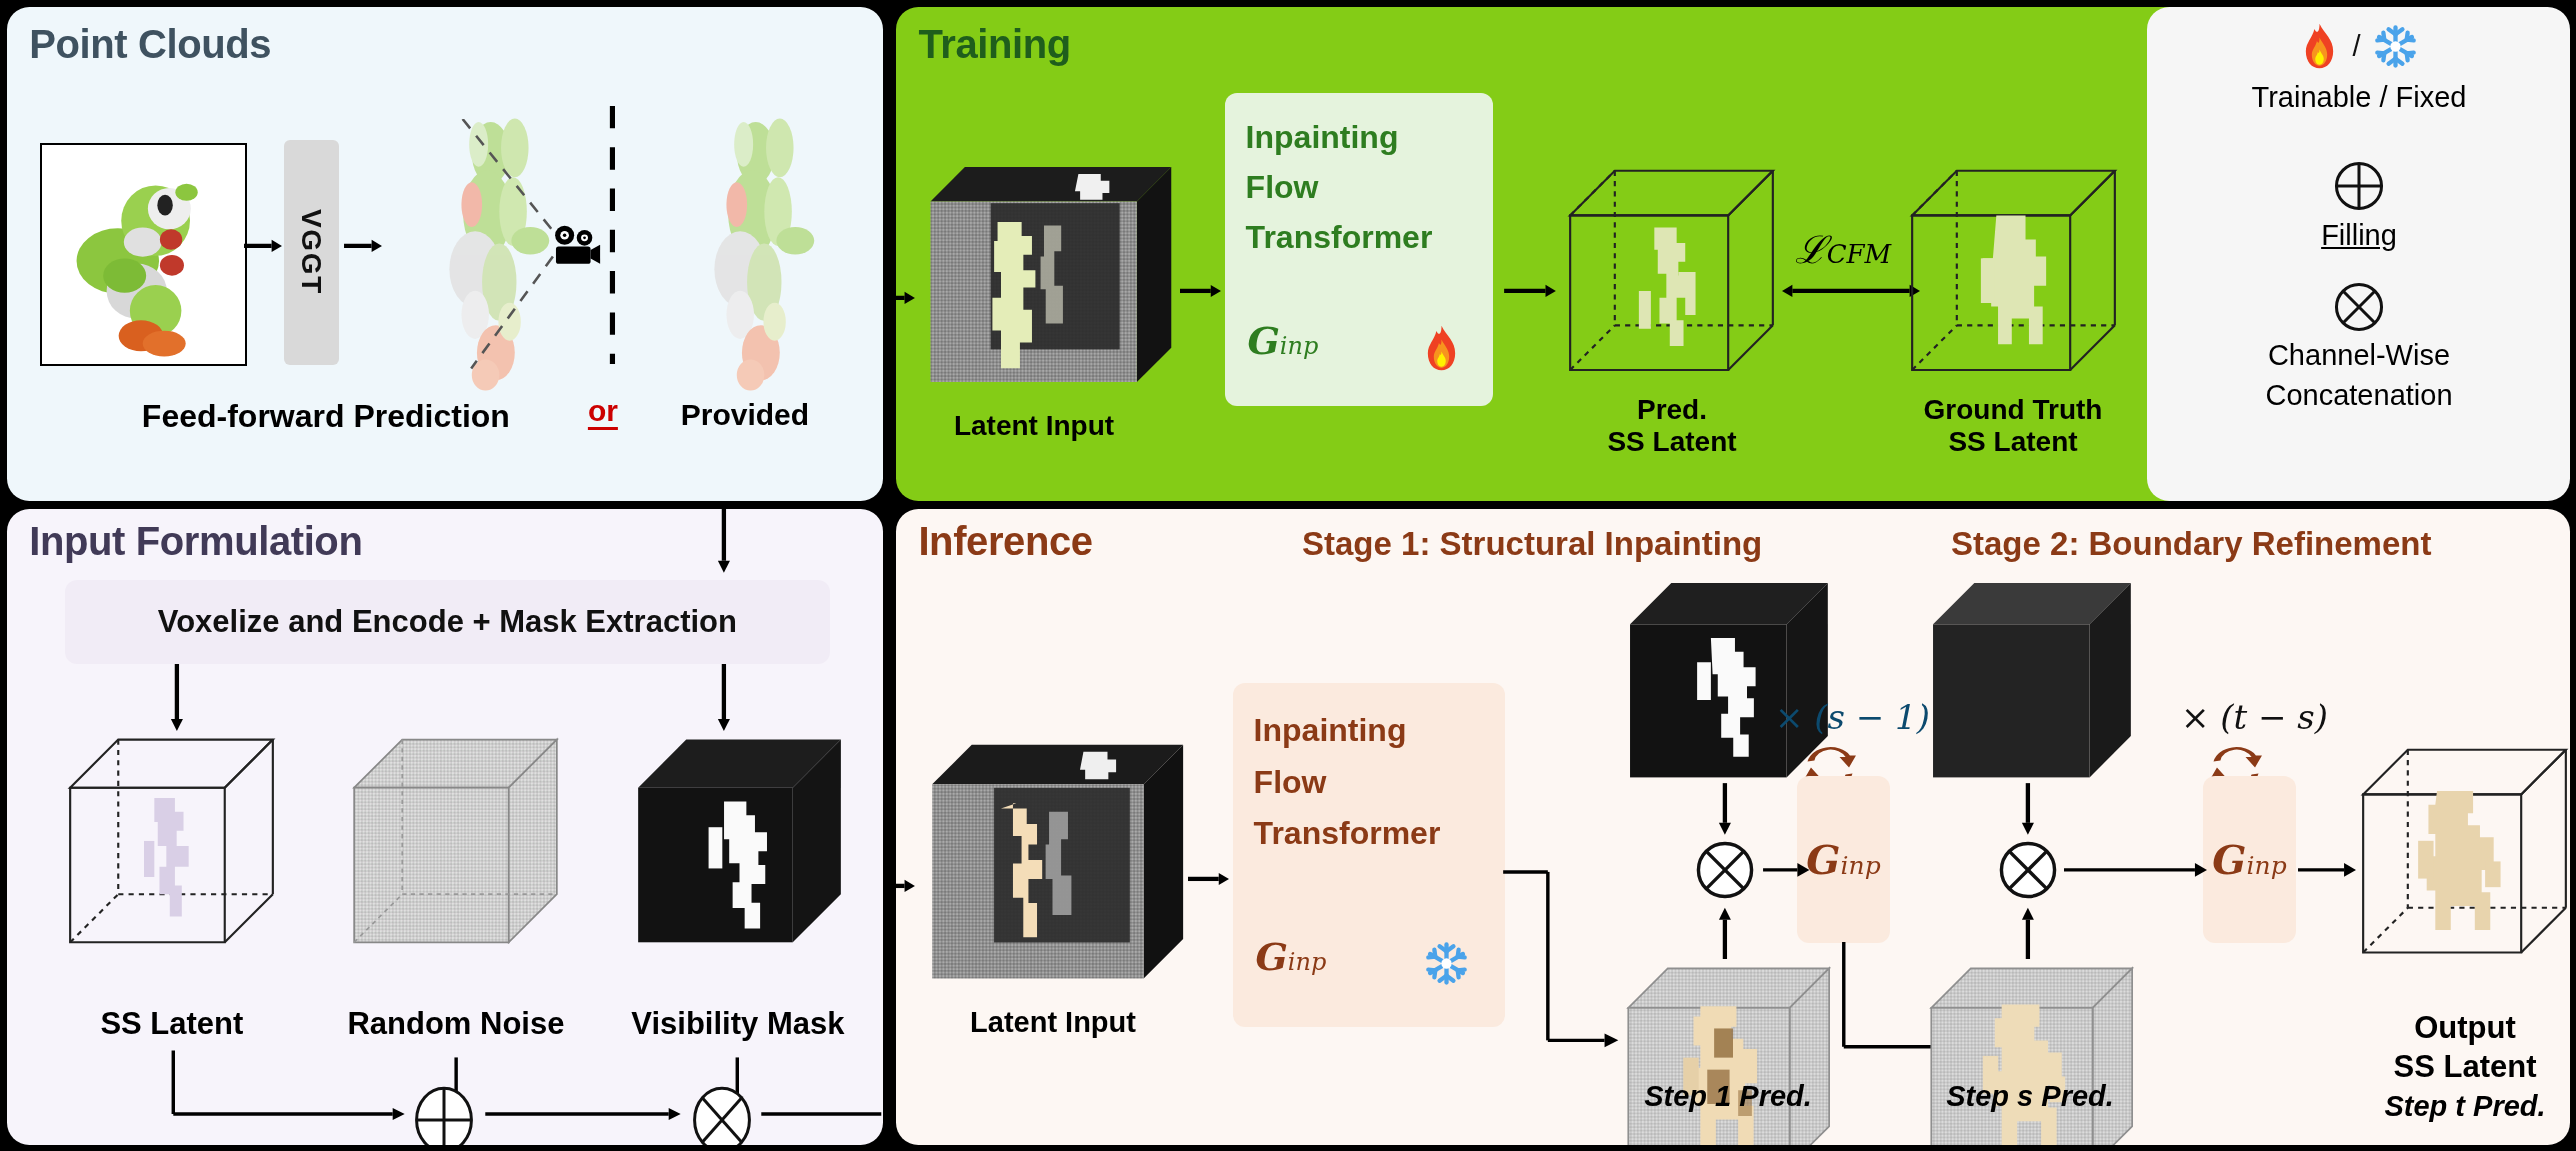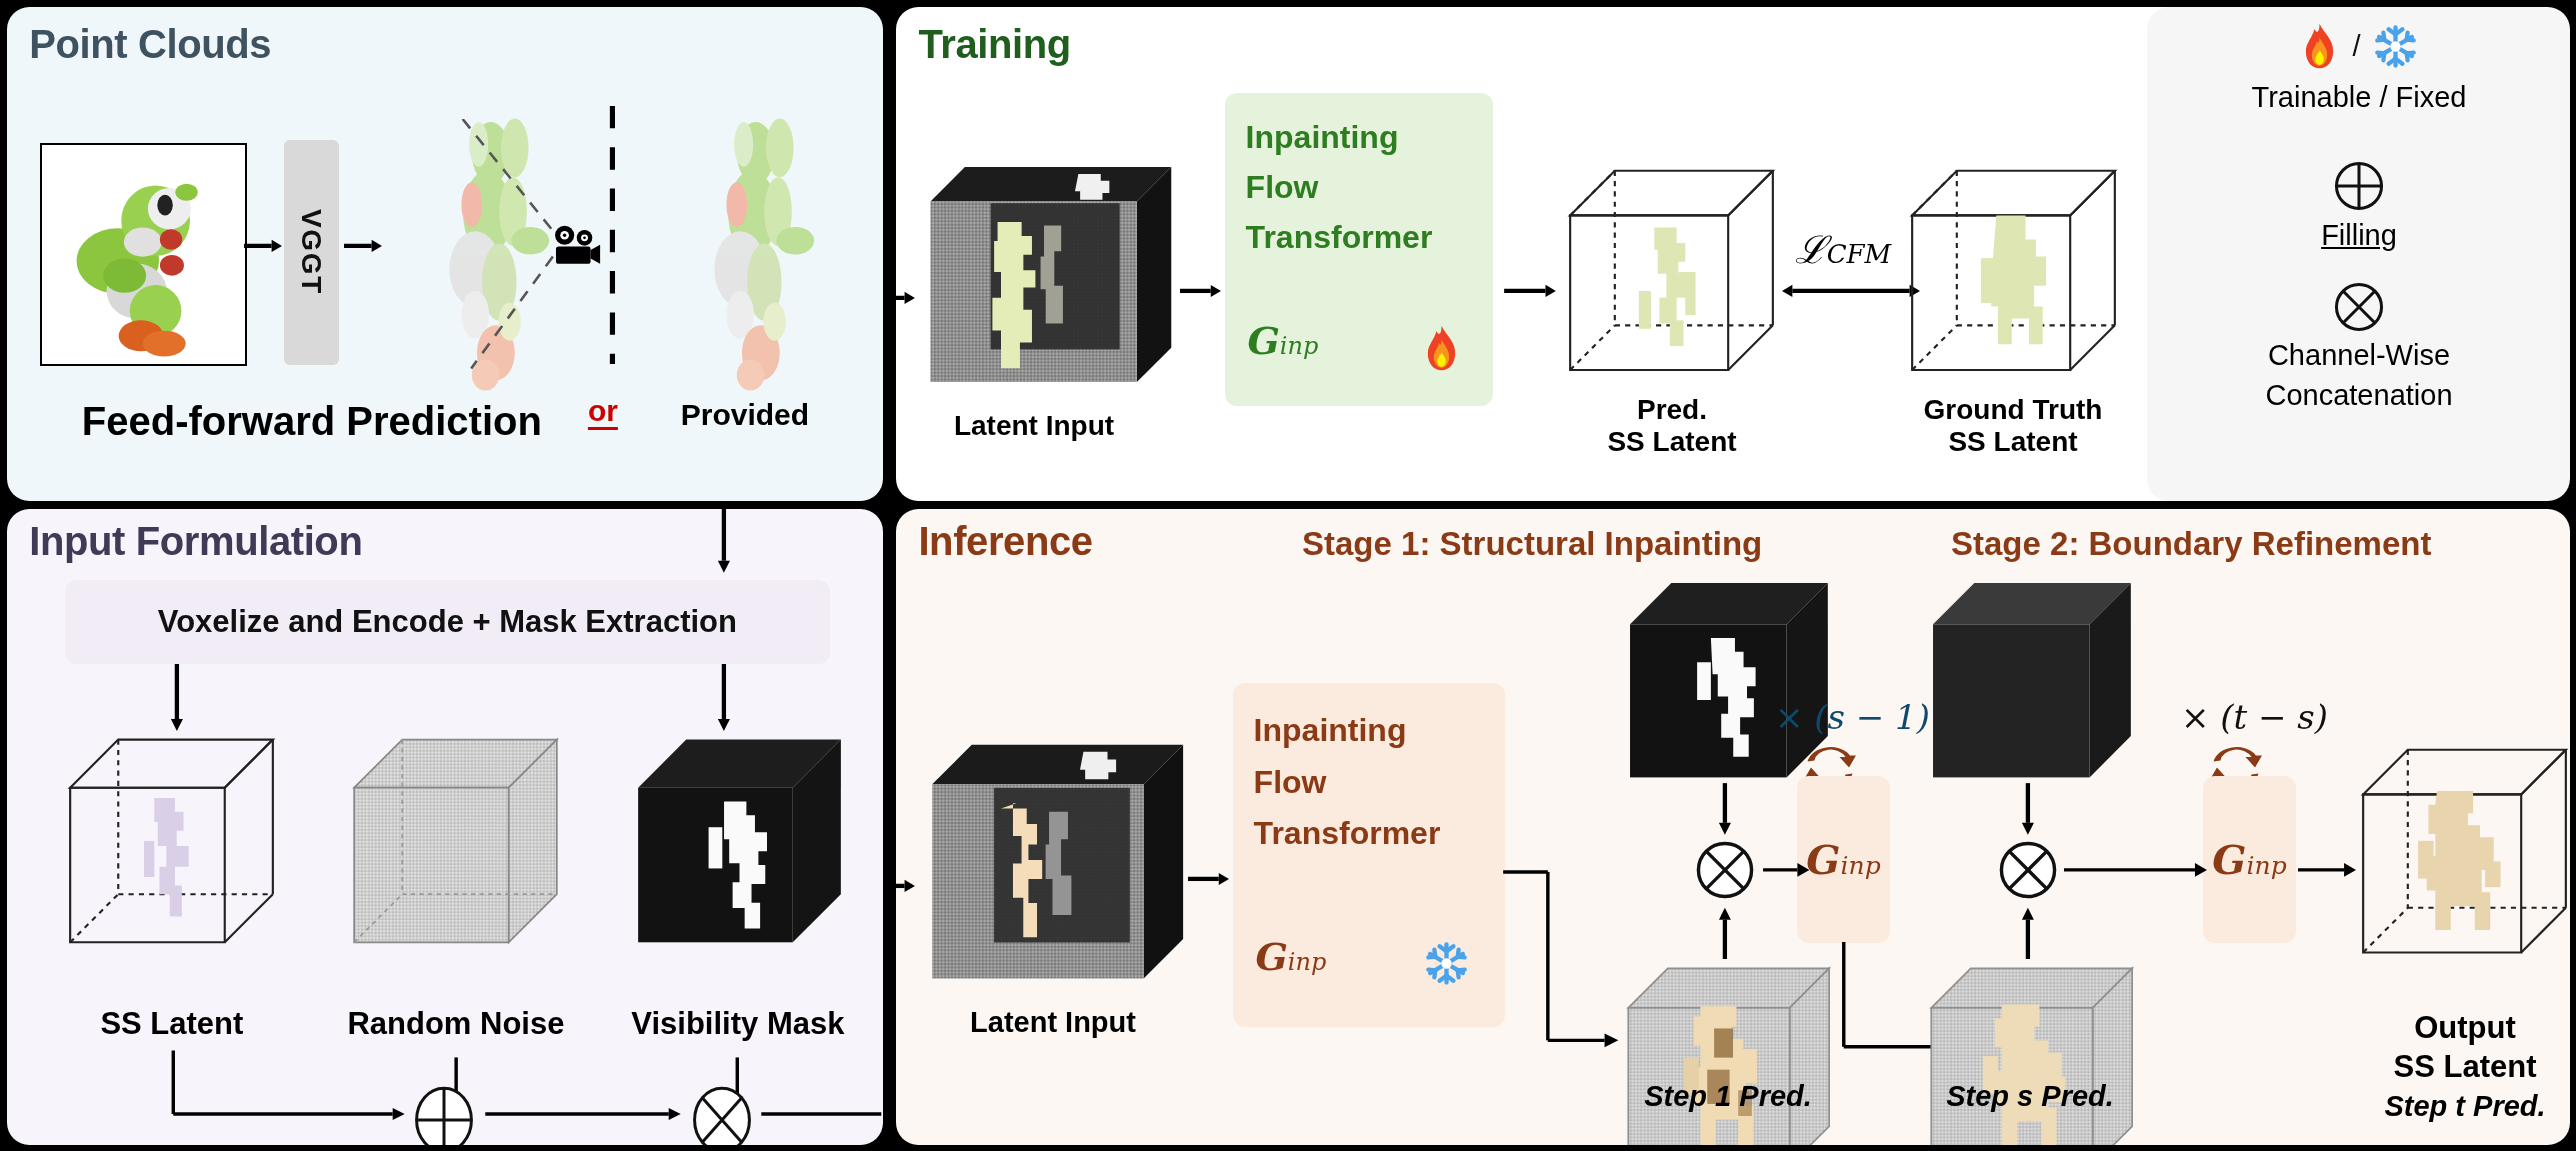--- a/index.html
+++ b/index.html
@@ -119,29 +119,29 @@
       <ellipse cx="156" cy="152" rx="22" ry="16" fill="#b9dc8c"></ellipse>
       <ellipse cx="92" cy="185" rx="30" ry="44" fill="#e3e3e3"></ellipse>
       <ellipse cx="120" cy="200" rx="20" ry="45" fill="#cfe3b0"></ellipse>
       <ellipse cx="92" cy="238" rx="16" ry="28" fill="#ededed"></ellipse>
       <ellipse cx="116" cy="282" rx="22" ry="32" fill="#f4bda7"></ellipse>
       <ellipse cx="104" cy="308" rx="16" ry="18" fill="#f6c6b0"></ellipse>
       <ellipse cx="132" cy="246" rx="13" ry="22" fill="#e7eec8"></ellipse>
     </g>
   </svg>
 
-  <div class="lbl ctr" style="left:305px;top:391px;font-size:40px;white-space:nowrap;text-align:right;">Feed-forward Prediction</div>
+  <div class="lbl ctr" style="left:319px;top:391px;font-size:32px;white-space:nowrap;text-align:right;">Feed-forward Prediction</div>
 
   <div style="position:absolute;left:581px;top:387px;font-size:30px;font-weight:bold;color:#cc0000;
               text-decoration:underline;text-underline-offset:6px;">or</div>
 
   <div class="lbl ctr" style="left:738px;top:391px;font-size:30px;white-space:nowrap;">Provided</div>
 </div>
 
-<div class="panel" style="left:896px;top:6.9px;width:1406px;height:494px;background:#ffffff;">
+<div class="panel" style="left:896px;top:6.9px;width:1406px;height:494px;background:#84cc16;">
 
   <div class="ptitle" style="left:22.4px;top:15.5px;font-size:40px;color:#1f5e1c;">Training</div>
 
   <div class="arrow" style="left:-6.9px;top:284px;">
     <svg width="26" height="13.8" viewBox="0 0 30 16">
         <line x1="0" y1="8" x2="18" y2="8" stroke="#000" stroke-width="5"></line>
         <polygon points="18,1 30,8 18,15" fill="#000"></polygon>
       </svg>
   </div>
 

